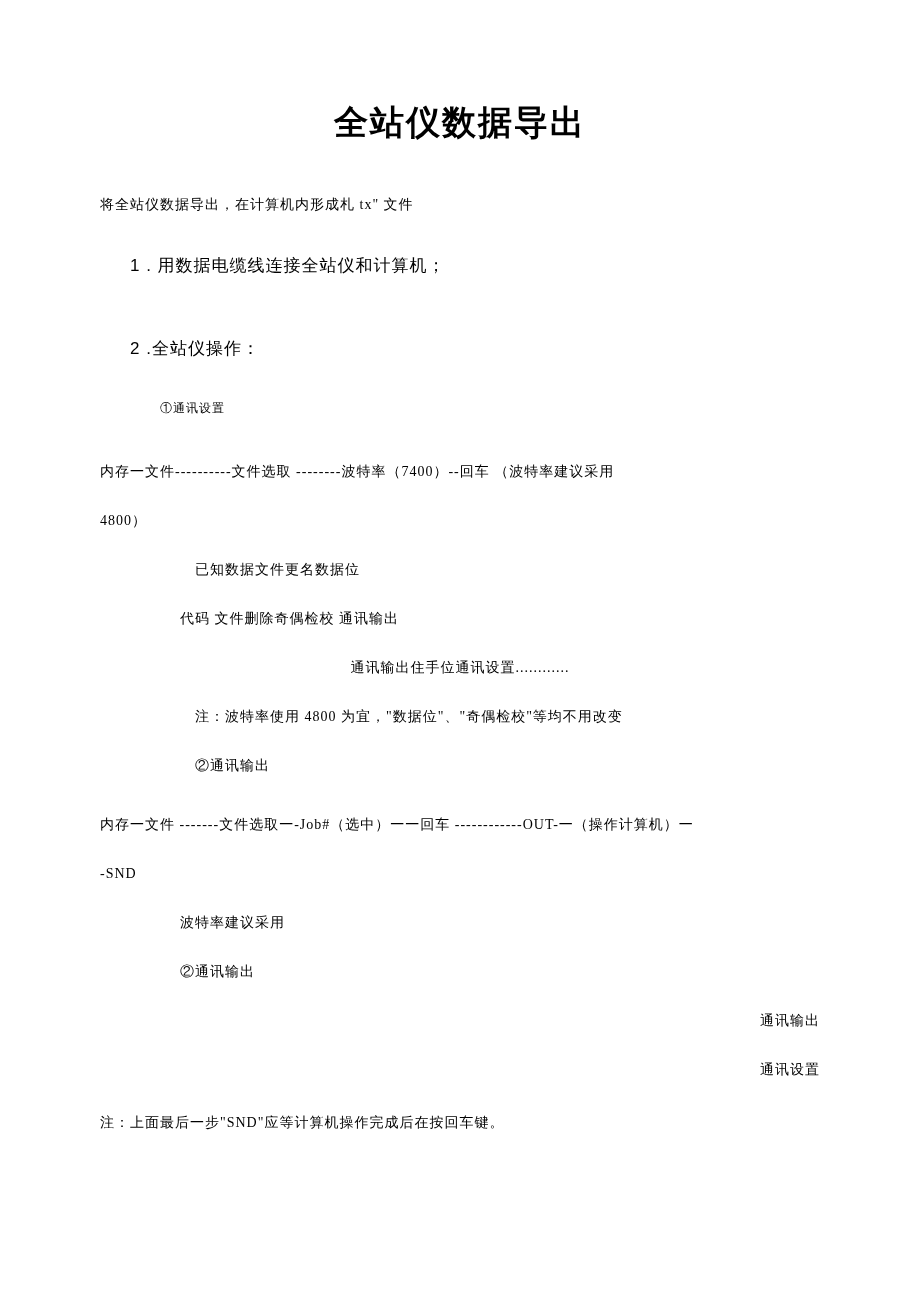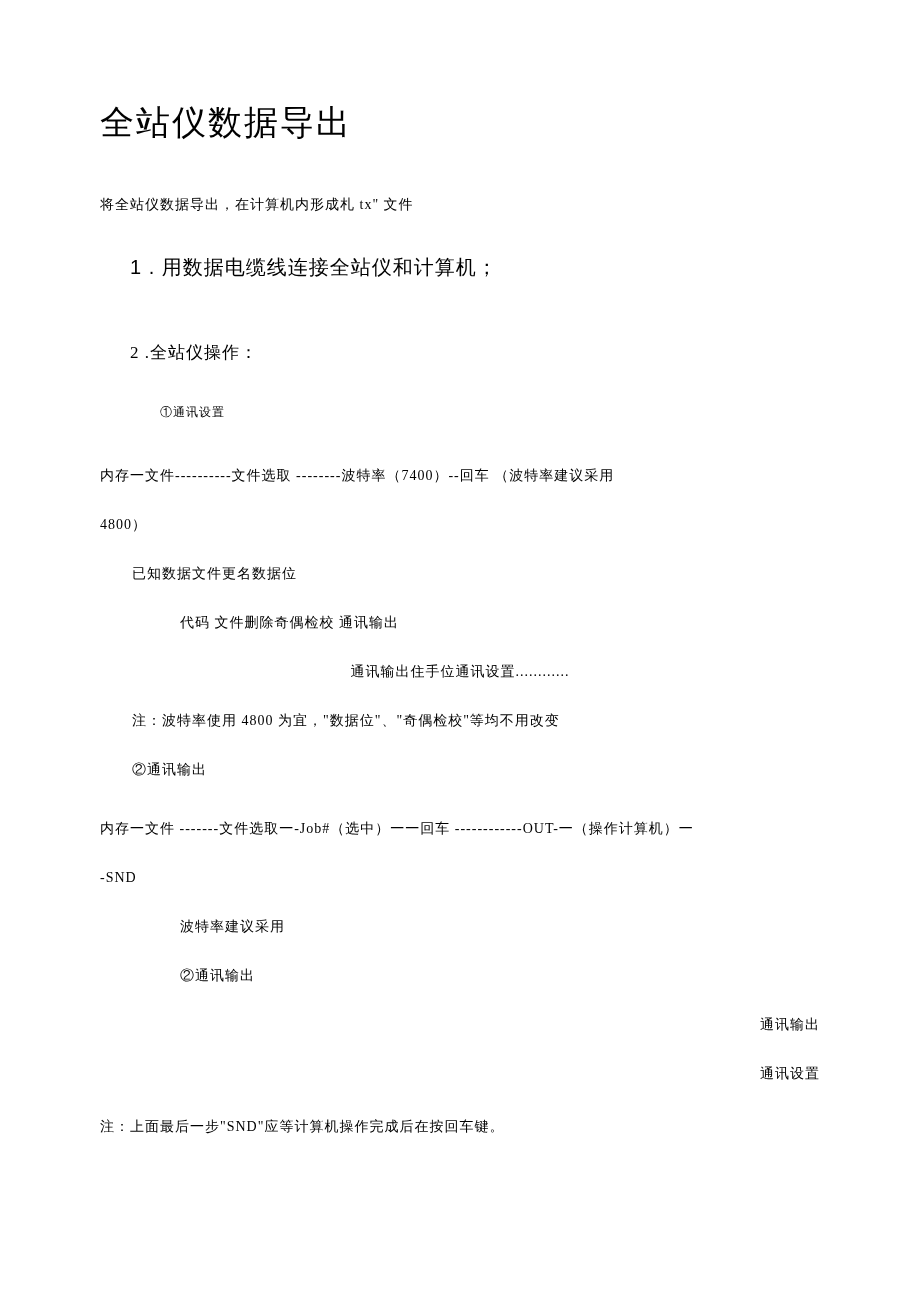--- a/index.html
+++ b/index.html
@@ -10,58 +10,58 @@
     body {
       background: #ffffff;
       width: 920px;
       min-height: 1301px;
       font-family: "SimSun", "宋体", serif;
       color: #000000;
       padding: 100px 100px 0 100px;
     }
     .title {
       font-size: 34px;
-      text-align: left;
+      text-align: center;
       margin-bottom: 50px;
       font-family: "SimSun", "宋体", serif;
-      font-weight: normal;
+      font-weight: bold;
       letter-spacing: 2px;
     }
     .intro {
       font-size: 14px;
       margin-bottom: 40px;
       letter-spacing: 1px;
     }
     .section-heading {
-      font-size: 20px;
+      font-size: 17px;
       margin-bottom: 60px;
       margin-left: 30px;
       font-family: "SimHei", "黑体", sans-serif;
       letter-spacing: 1px;
     }
     .section-heading-2 {
       font-size: 17px;
       margin-bottom: 40px;
       margin-left: 30px;
-      font-family: Liberation Serif, serif;
+      font-family: Liberation Sans, sans-serif;
       letter-spacing: 1px;
     }
     .sub-item {
       font-size: 12px;
       margin-left: 60px;
       margin-bottom: 30px;
       letter-spacing: 1px;
     }
     .body-text {
       font-size: 14px;
       line-height: 3.5;
       letter-spacing: 1px;
     }
     .indent-1 {
-      margin-left: 32px;
+      margin-left: 95px;
     }
     .indent-2 {
       margin-left: 80px;
     }
     .indent-3 {
       margin-left: 130px;
       text-align: right;
     }
     .center-text {
       text-align: center;

